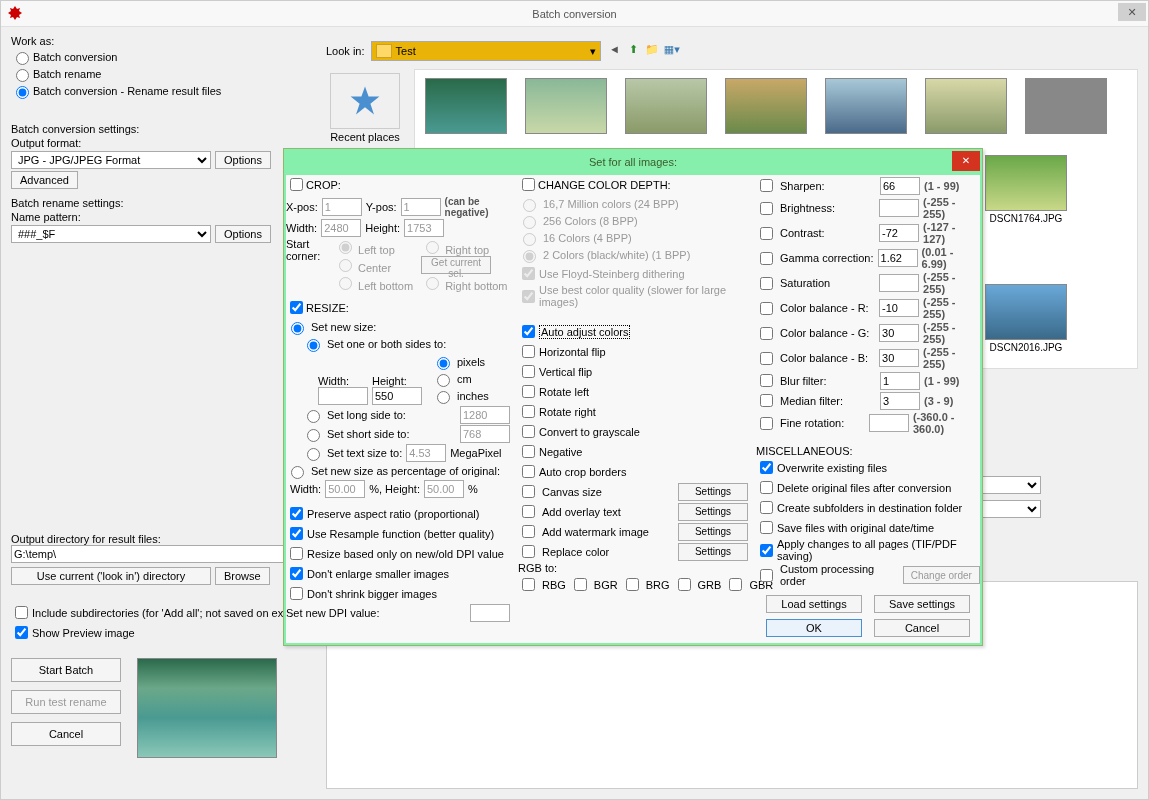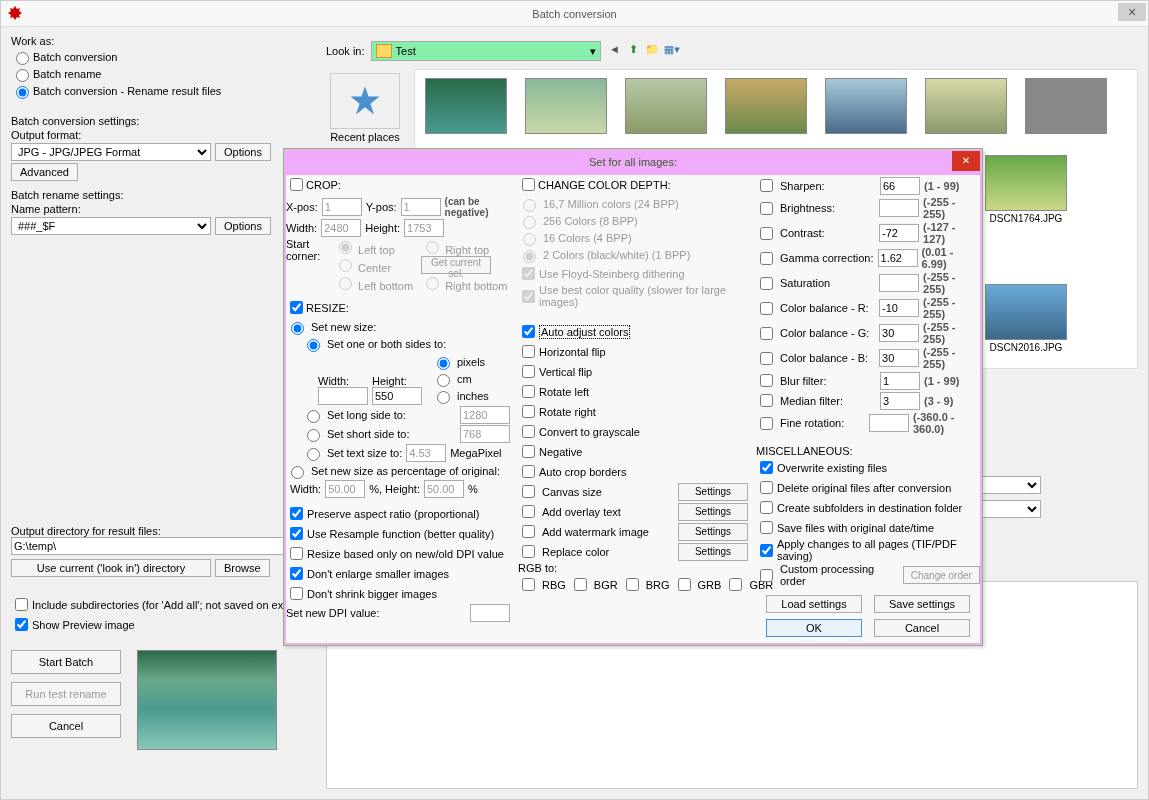--- a/index.html
+++ b/index.html
@@ -20,21 +20,21 @@
 .folder-icon { width: 16px; height: 14px; background: #ffd968; border: 1px solid #cfa020; display: inline-block; }
 .thumbs { display: flex; flex-wrap: wrap; gap: 14px; padding: 8px; background: #fff; border: 1px solid #ddd; min-height: 300px; }
 .thumb { width: 86px; display: flex; flex-direction: column; align-items: center; }
 .thumb-img { width: 82px; height: 56px; border: 1px solid #888; }
 .thumb-label { font-size: 10px; margin-top: 2px; text-align: center; word-break: break-all; }
 .recent-box { width: 70px; height: 56px; border: 1px solid #ccc; display: flex; align-items: center; justify-content: center; }
 .preview-img { width: 140px; height: 100px; border: 1px solid #888; }
 .btn-col { display: flex; flex-direction: column; gap: 8px; }
 .btn-col button { width: 110px; height: 24px; }
 
-.modal { position: absolute; left: 283px; top: 148px; width: 700px; background: #f0abfc; border: 1px solid #8fb96f; box-shadow: 2px 2px 3px rgba(0,0,0,0.15); }
+.modal { position: absolute; left: 283px; top: 148px; width: 700px; background: #86efac; border: 1px solid #8fb96f; box-shadow: 2px 2px 3px rgba(0,0,0,0.15); }
 .modal-title { height: 26px; display: flex; align-items: center; justify-content: center; color: #3a5c2a; font-size: 13px; position: relative; }
 .modal-close { position: absolute; right: 2px; top: 2px; width: 28px; height: 20px; background: #d4331f; color: #fff; text-align: center; line-height: 20px; font-size: 10px; }
 .modal-body { background: #f8f8f8; margin: 0 2px 2px 2px; }
 .cols { display: flex; gap: 8px; }
 .col { flex: 1; }
 .col2 { width: 230px; }
 .col3 { width: 225px; }
 .sect { margin-bottom: 6px; }
 .sect-head { display: flex; align-items: center; font-weight: normal; margin-bottom: 2px; }
 .mini-row { display: flex; align-items: center; gap: 4px; margin: 1px 0; }
@@ -67,21 +67,21 @@
       </div>
     <div class="radio-row">
         <input type="radio" name="wa" style="">
         <span>Batch rename</span>
       </div>
     <div class="radio-row">
         <input type="radio" name="wa" checked="" style="">
         <span>Batch conversion - Rename result files</span>
       </div>
 
-    <div class="group-label" style="margin-top:16px">Batch conversion settings:</div>
+    <div class="group-label" style="margin-top:24px">Batch conversion settings:</div>
     <div>Output format:</div>
     <div class="row">
       <select style="width:200px"><option>JPG - JPG/JPEG Format</option></select>
       <button>Options</button>
     </div>
     <div class="row">
       <button>Advanced</button>
     </div>
 
     <div class="group-label" style="margin-top:8px">Batch rename settings:</div>
@@ -113,21 +113,21 @@
         <button class="disabled">Run test rename</button>
         <button>Cancel</button>
       </div>
       <div class="preview-img" style="background:linear-gradient(#2a6a4a 0%,#6ba88a 30%,#4a9a92 60%,#8ac8b8 100%)"></div>
     </div>
   </div>
 
   <div class="file-area">
     <div class="look-in">
       <span>Look in:</span>
-      <div style="display:flex;align-items:center;border:1px solid #aaa;background:#86efac;width:230px;height:20px;padding:0 4px;gap:4px">
+      <div style="display:flex;align-items:center;border:1px solid #aaa;background:#eab308;width:230px;height:20px;padding:0 4px;gap:4px">
         <span class="folder-icon"></span>
         <span style="flex:1">Test</span>
         <span>▾</span>
       </div>
       <div class="nav-icons">
         <span style="color:#555">◄</span>
         <span style="color:#2a8a2a">⬆</span>
         <span style="color:#d89030">📁</span>
         <span style="color:#3a7ab0">▦▾</span>
       </div>

